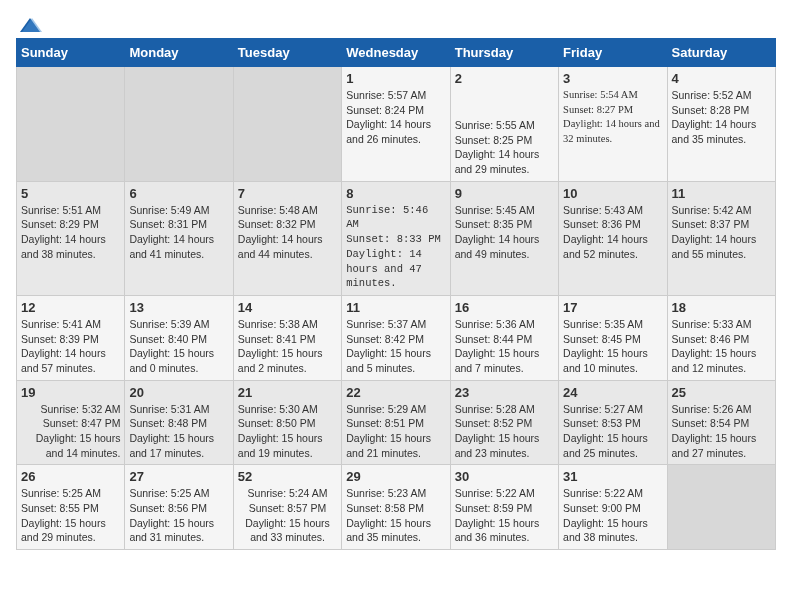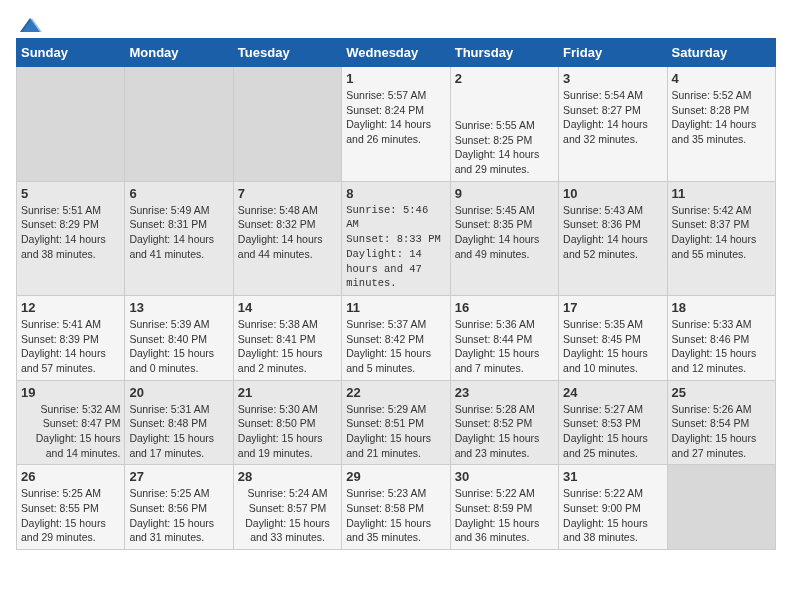--- a/index.html
+++ b/index.html
@@ -138,21 +138,21 @@
 Daylight: 14 hours and 26 minutes.</div>
         </td>
         <td>
           <span class="day-num">2</span>
           <div class="day-info" style="white-space: pre-line; margin-top: 32px;">Sunrise: 5:55 AM
 Sunset: 8:25 PM
 Daylight: 14 hours and 29 minutes.</div>
         </td>
         <td>
           <span class="day-num">3</span>
-          <div class="day-info" style="white-space: pre-line;">Sunrise: 5:54 AM
+          <div class="day-info" style="white-space: pre-line; font-family: Liberation Serif, serif;">Sunrise: 5:54 AM
 Sunset: 8:27 PM
 Daylight: 14 hours and 32 minutes.</div>
         </td>
         <td>
           <span class="day-num">4</span>
           <div class="day-info" style="white-space: pre-line;">Sunrise: 5:52 AM
 Sunset: 8:28 PM
 Daylight: 14 hours and 35 minutes.</div>
         </td>
       </tr>
@@ -295,21 +295,21 @@
 Sunset: 8:55 PM
 Daylight: 15 hours and 29 minutes.</div>
         </td>
         <td>
           <span class="day-num">27</span>
           <div class="day-info" style="white-space: pre-line;">Sunrise: 5:25 AM
 Sunset: 8:56 PM
 Daylight: 15 hours and 31 minutes.</div>
         </td>
         <td>
-          <span class="day-num">28</span>
+          <span class="day-num">52</span>
           <div class="day-info" style="white-space: pre-line; text-align: center;">Sunrise: 5:24 AM
 Sunset: 8:57 PM
 Daylight: 15 hours and 33 minutes.</div>
         </td>
         <td>
           <span class="day-num">29</span>
           <div class="day-info" style="white-space: pre-line;">Sunrise: 5:23 AM
 Sunset: 8:58 PM
 Daylight: 15 hours and 35 minutes.</div>
         </td>

